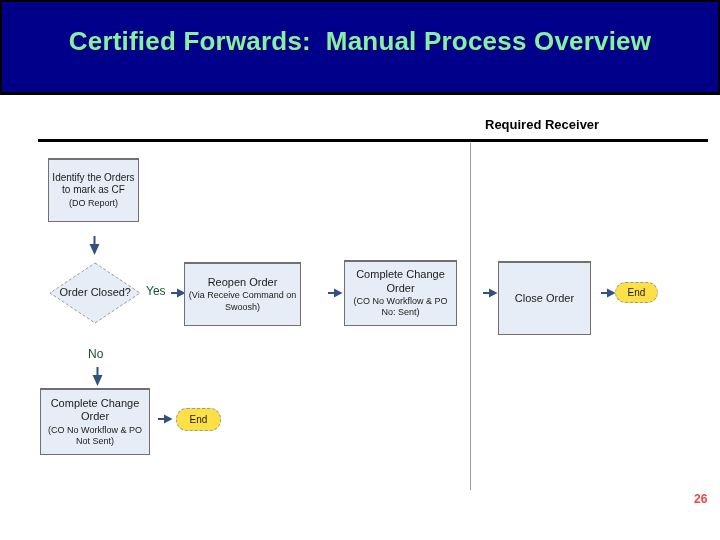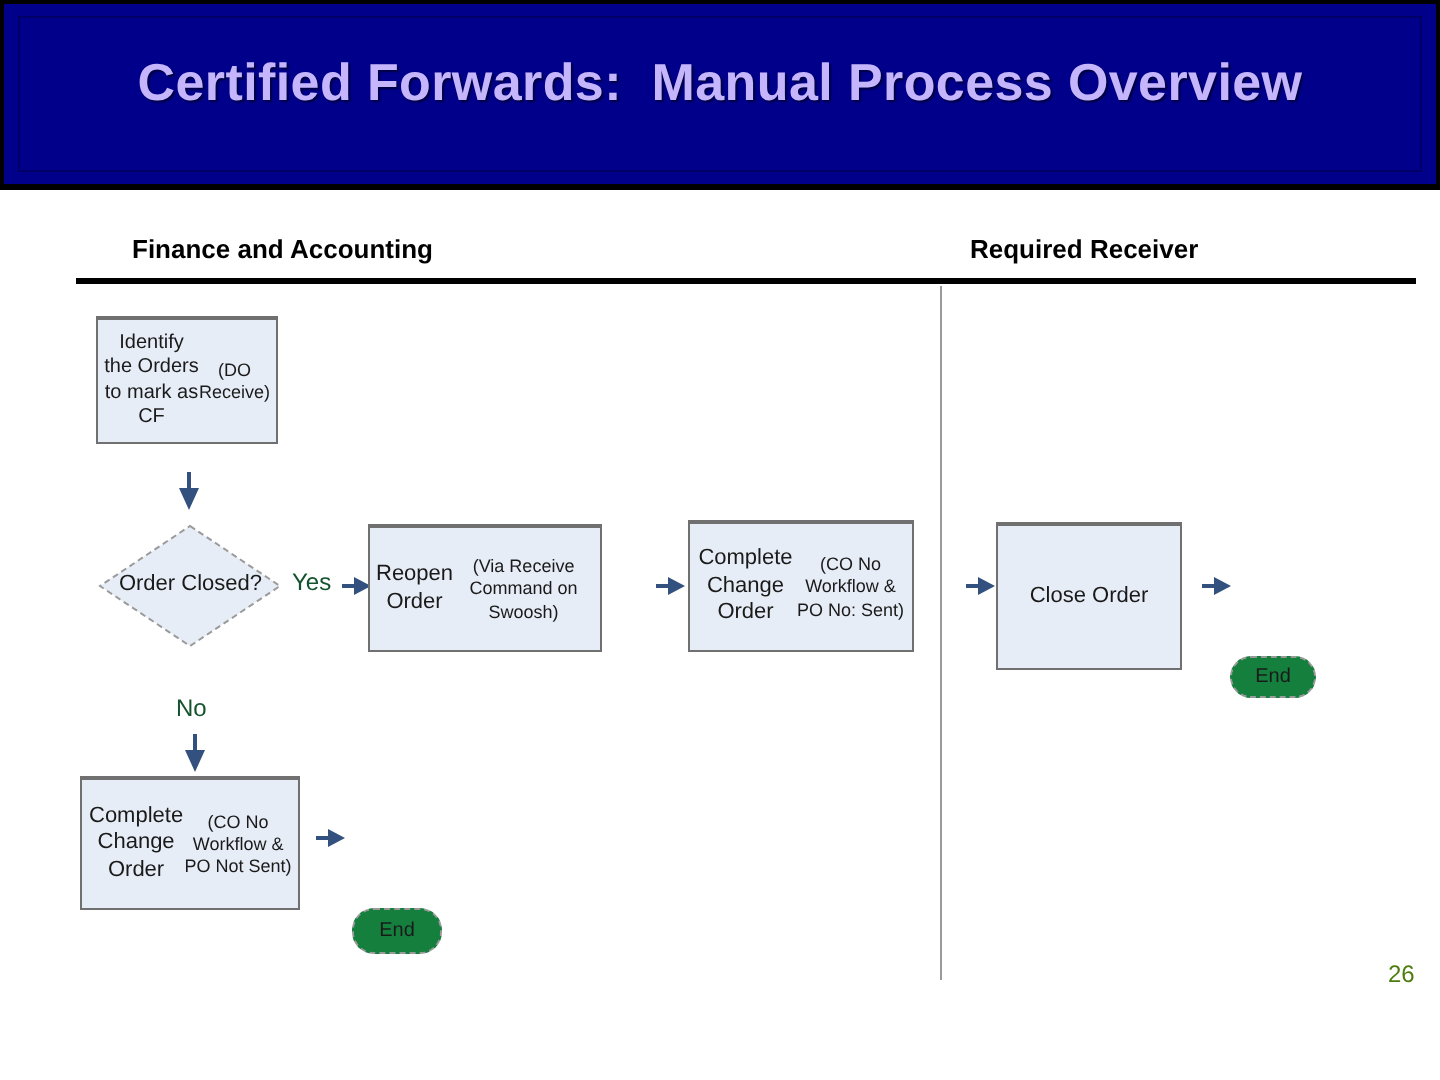--- a/index.html
+++ b/index.html
@@ -13,72 +13,71 @@
     background:#00008b; border:2px solid #000; border-bottom:3px solid #000;
     box-sizing:border-box;
   }
   .titlebar-inner {
     position:absolute; left:7px; top:6px; right:7px; bottom:6px;
     border:1px solid #000066; pointer-events:none;
   }
   .title-text {
     position:absolute; left:0; top:24px; width:100%;
     box-sizing:border-box;
-    text-align:center; color:#c4b5fd; font-size:26px; font-weight:bold;
+    text-align:center; color:#86efac; font-size:26px; font-weight:bold;
     white-space:pre; letter-spacing:0.2px;
     text-shadow:1px 1px 1px rgba(0,0,0,0.55);
   }
   
   .lane-header { position:absolute; font-size:13px; font-weight:bold; color:#000; }
   .header-rule { position:absolute; left:38px; top:139px; width:670px; height:3px; background:#000; }
   .lane-divider { position:absolute; left:470px; top:143px; width:1px; height:347px; background:#9a9a9a; }
   
   .box {
     position:absolute; box-sizing:border-box;
     background:#e7edf7; border:1px solid #707070; border-top-width:2px;
-    display:flex; flex-direction:row; justify-content:center; align-items:center;
+    display:flex; flex-direction:column; justify-content:center; align-items:center;
     text-align:center; color:#1a1a1a; padding:2px 3px;
   }
   .box-main { font-size:11px; line-height:1.22; }
   .box-sub  { font-size:9px;  line-height:1.25; margin-top:1px; }
   .box.small-main .box-main { font-size:10px; }
   .diamond-wrap { position:absolute; }
   .diamond-svg polygon { fill:#e7edf7; stroke:#9b9b9b; stroke-dasharray:3,2; stroke-width:1; }
   .diamond-label {
     position:absolute; left:50%; top:50%; transform:translate(-50%,-50%);
     width:72px; text-align:right; font-size:11px; line-height:1.25; color:#1a1a1a;
   }
   .flow-label { position:absolute; font-size:12px; color:#14532d; }
   .end-pill {
     position:absolute; box-sizing:border-box;
-    background:#15803d; border:1px dashed #999; border-radius:11px;
+    background:#fde047; border:1px dashed #999; border-radius:11px;
     display:flex; justify-content:center; align-items:center;
-    font-size:10px; color:#1a1a1a;margin-top:46px;
+    font-size:10px; color:#1a1a1a;
   }
   svg.arrow { position:absolute; fill:#33517e; }
-  .page-number { position:absolute; left:694px; top:480px; font-size:12px; color:#4d7c0f; }
+  .page-number { position:absolute; left:694px; top:492px; font-size:12px; color:#ef4444;font-weight:bold; }
 </style>
 </head>
 <body>
 
 <div class="slide">
 
   <div class="titlebar">
     <div class="titlebar-inner"></div>
     <div class="title-text">Certified Forwards:  Manual Process Overview</div>
   </div>
 
-  <div class="lane-header" style="left:66px; top:117px;">Finance and Accounting</div>
   <div class="lane-header" style="left:485px; top:117px;">Required Receiver</div>
   <div class="header-rule"></div>
   <div class="lane-divider"></div>
 
   <div class="box small-main" style="left:48px; top:158px; width:91px; height:64px;">
     <div class="box-main">Identify the Orders to mark as CF</div>
-    <div class="box-sub">(DO Receive)</div>
+    <div class="box-sub">(DO Report)</div>
   </div>
 
   <svg class="arrow" style="left:89px; top:236px;" width="11" height="20" viewBox="0 0 11 20">
     <rect x="4.5" y="0" width="2" height="9"></rect>
     <polygon points="0.5,8 10.5,8 5.5,19"></polygon>
   </svg>
 
   <div class="diamond-wrap" style="left:48px; top:262px; width:94px; height:62px;">
     <svg class="diamond-svg" width="94" height="62" viewBox="0 0 94 62">
       <polygon points="47,1 92,31 47,61 2,31"></polygon>

